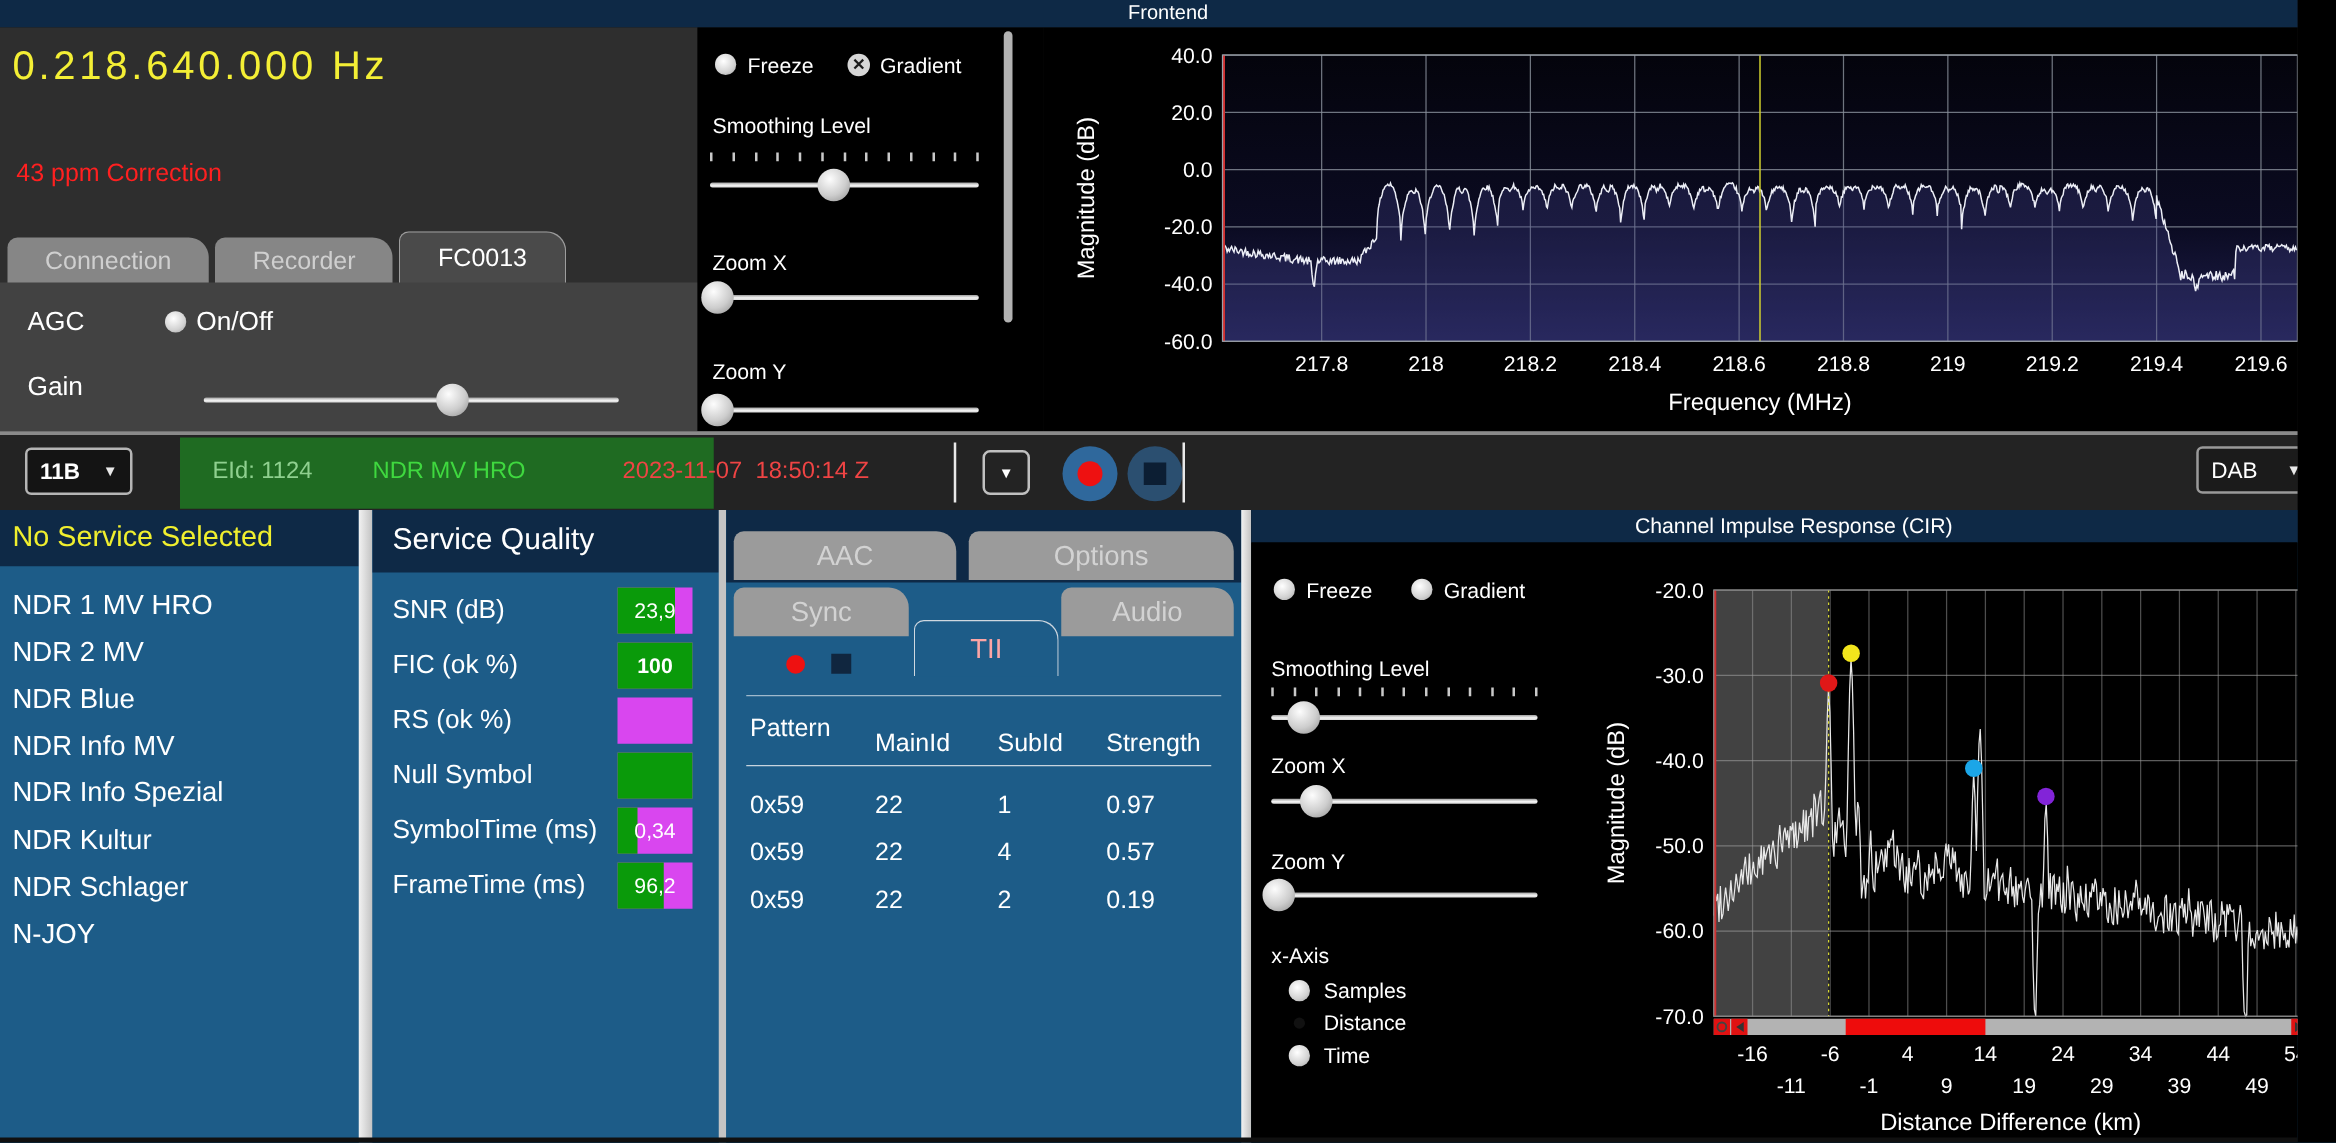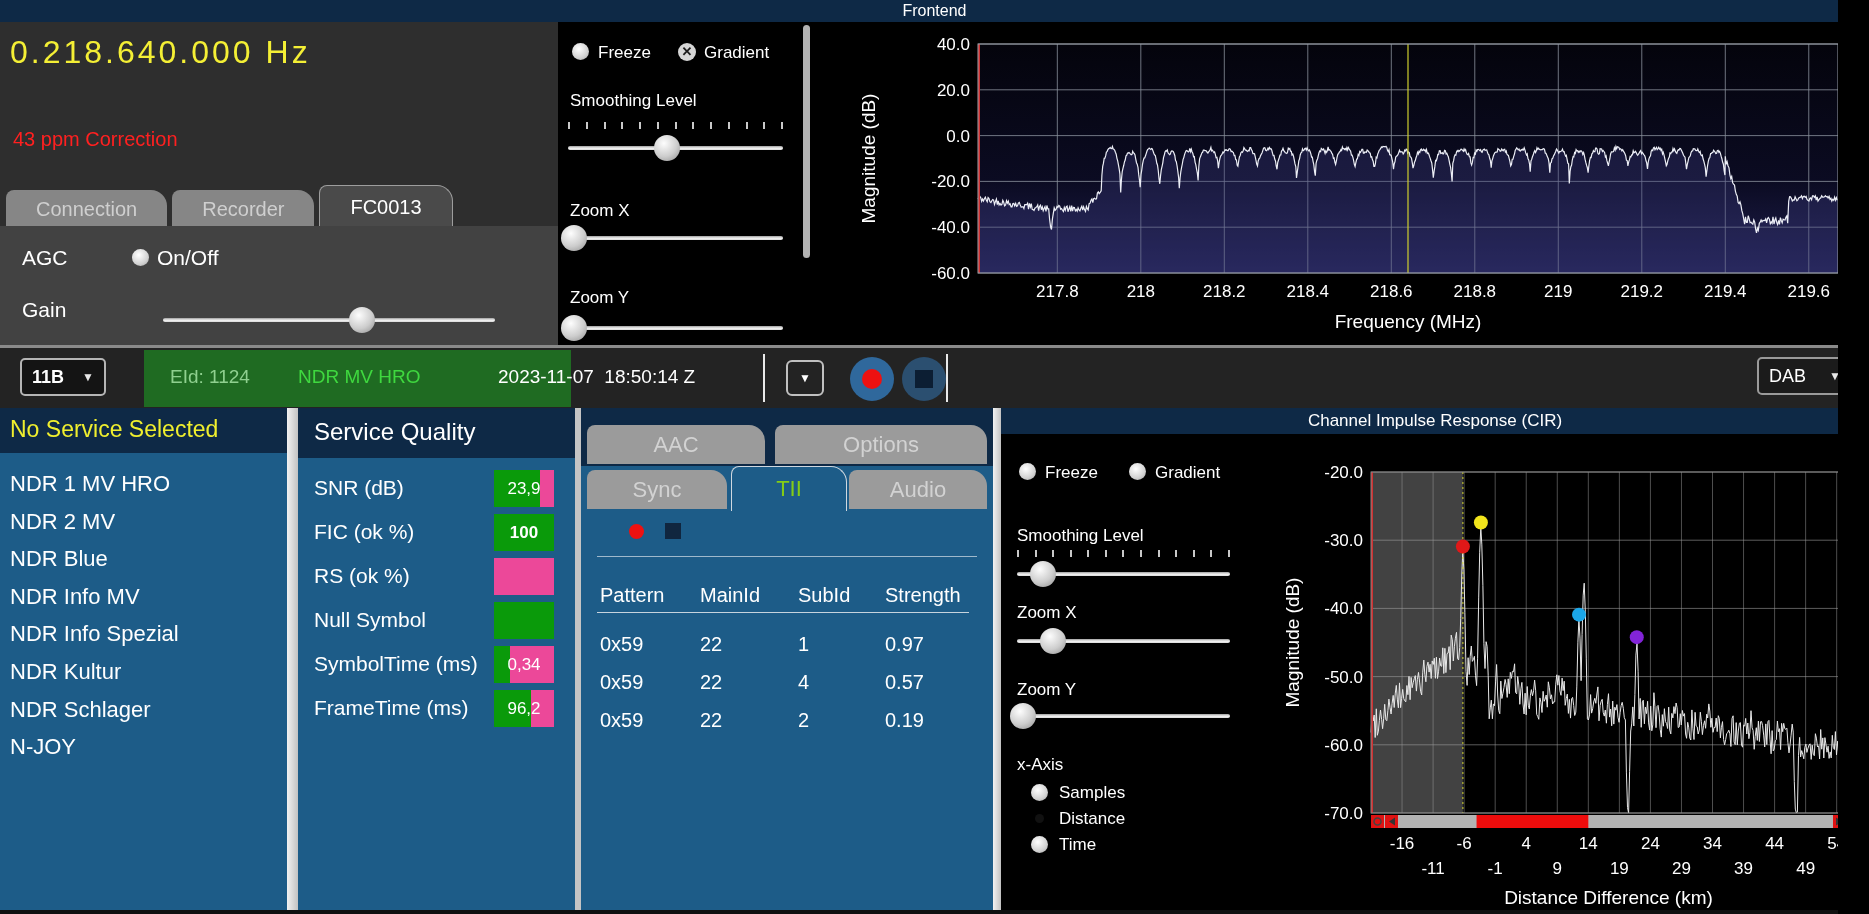--- a/index.html
+++ b/index.html
@@ -54,29 +54,29 @@
   .sb-sep{width:2px;background:#e9e9e9;}
   .roundbtn{border-radius:50%;}
 
   
   #bottom{left:0;top:408px;width:1869px;height:506px;background:#1d5c88;padding-left:13px;}
   .navyhead{background:#0e2946;}
   #services-list .item{position:absolute;left:10px;color:#fff;font-size:22px;white-space:nowrap;}
   .splitter{background:linear-gradient(90deg,#f2f2f2,#c2c2c2);}
 
   #quality .qlabel{position:absolute;left:16px;color:#fff;font-size:21px;white-space:nowrap;}
-  .qbar{position:absolute;width:60px;height:37px;background:#ec4899;}
+  .qbar{position:absolute;width:60px;height:37px;background:#d946ef;}
   .qfill{position:absolute;left:0;top:0;bottom:0;background:#0a9a0a;}
   .qval{position:absolute;width:100%;text-align:center;line-height:37px;font-size:17px;color:#fff;}
 
   #tabpanel{left:581px;top:0;width:412px;height:506px;background:#1d5c88;}
   .dtab{position:absolute;background:#9b9b9b;color:#d2d2d2;font-size:22px;text-align:center;
         height:39px;line-height:39px;border-radius:8px 16px 0 0;}
-  .dtab.active{background:#1d5c88;color:#84cc16;border:1px solid #cfd8e0;border-bottom:none;
-        height:44px;line-height:44px;}
+  .dtab.active{background:#1d5c88;color:#fca5a5;border:1px solid #cfd8e0;border-bottom:none;
+        height:44px;line-height:44px;margin-top:30px;}
   .tii-cell{position:absolute;color:#fff;font-size:20px;}
 
   #cir-panel{left:1001px;top:0;width:868px;height:506px;background:#000;}
   svg text{font-family:"Liberation Sans",sans-serif;}
   #botline{left:0;top:910px;width:1869px;height:4px;background:#101010;}
 </style>
 </head>
 <body>
 
 <div id="app">
@@ -197,21 +197,21 @@
   </div>
 
   <div class="abs" id="statusbar">
     <div class="abs combo" style="left:20px;top:10px;width:86px;height:38px;">
       <span>11B</span>
       <span class="arr">▼</span>
     </div>
     <div class="abs" id="green-block"></div>
     <span class="abs" style="left:170px;top:18px;font-size:19px;color:#8fd08f;">EId: 1124</span>
     <span class="abs" style="left:298px;top:18px;font-size:19px;color:#3fd83f;">NDR MV HRO</span>
-    <span class="abs" style="left:498px;top:18px;font-size:19px;color:#ffffff;white-space:pre;">2023-11-07  18:50:14 Z</span>
+    <span class="abs" style="left:498px;top:18px;font-size:19px;color:#ef4444;white-space:pre;">2023-11-07  18:50:14 Z</span>
     <div class="abs sb-sep" style="left:763px;top:6px;height:48px;"></div>
     <div class="abs" style="left:786px;top:12px;width:38px;height:36px;border:2px solid #c0c0c0;border-radius:6px;box-sizing:border-box;text-align:center;line-height:32px;font-size:12px;color:#fff;"><span>▼</span></div>
     <div class="abs roundbtn" style="left:850px;top:9px;width:44px;height:44px;background:#2f689c;">
       <div class="abs roundbtn" style="left:12px;top:12px;width:20px;height:20px;background:#ee1111;"></div>
     </div>
     <div class="abs roundbtn" style="left:902px;top:9px;width:44px;height:44px;background:#2b4f70;">
       <div class="abs" style="left:13px;top:13px;width:18px;height:18px;background:#0c1e33;"></div>
     </div>
     <div class="abs sb-sep" style="left:946px;top:6px;height:48px;"></div>
     <div class="abs combo" style="left:1757px;top:9px;width:96px;height:38px;background:#1b1b1b;border-color:#9a9a9a;font-weight:normal;">
@@ -286,21 +286,21 @@
         </div>
       <div id="dtabs-row2">
           <div class="dtab" style="left: 6px; top: 62px; width: 140px;">Sync</div>
           <div class="dtab active" style="left: 150px; top: 58px; width: 114px;">TII</div>
           <div class="dtab" style="left: 268px; top: 62px; width: 138px;">Audio</div>
         </div>
       <div class="abs roundbtn" style="left:48px;top:116px;width:15px;height:15px;background:#ee1111;"></div>
       <div class="abs" style="left:84px;top:115px;width:16px;height:16px;background:#10263f;"></div>
       <div class="abs" style="left:16px;top:148px;width:380px;height:1px;background:#9fb9cc;"></div>
       <div id="tii-table">
-          <div class="tii-cell" style="left: 19px; top: 176px;">Pattern</div>
+          <div class="tii-cell" style="left: 19px; top: 164px;">Pattern</div>
           <div class="tii-cell" style="left: 119px; top: 176px;">MainId</div>
           <div class="tii-cell" style="left: 217px; top: 176px;">SubId</div>
           <div class="tii-cell" style="left: 304px; top: 176px;">Strength</div>
           <div class="abs" style="left: 16px; top: 204px; width: 372px; height: 1px; background: rgb(199, 212, 222);"></div>
           <div class="tii-cell" style="left: 19px; top: 225px;">0x59</div>
           <div class="tii-cell" style="left: 119px; top: 225px;">22</div>
           <div class="tii-cell" style="left: 217px; top: 225px;">1</div>
           <div class="tii-cell" style="left: 304px; top: 225px;">0.97</div>
           <div class="tii-cell" style="left: 19px; top: 263px;">0x59</div>
           <div class="tii-cell" style="left: 119px; top: 263px;">22</div>

